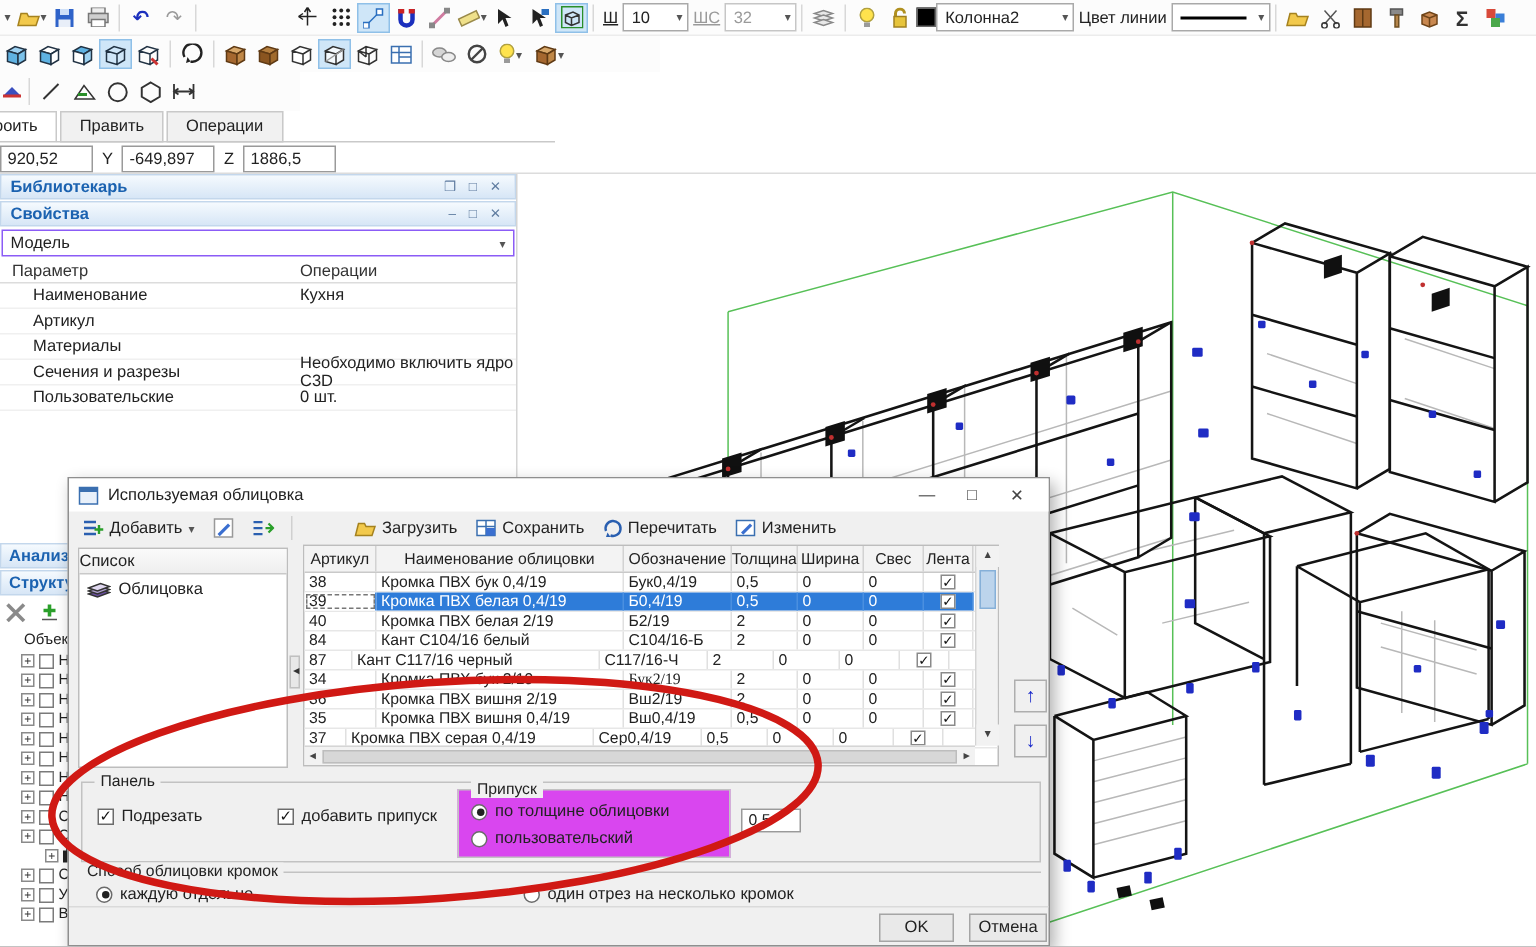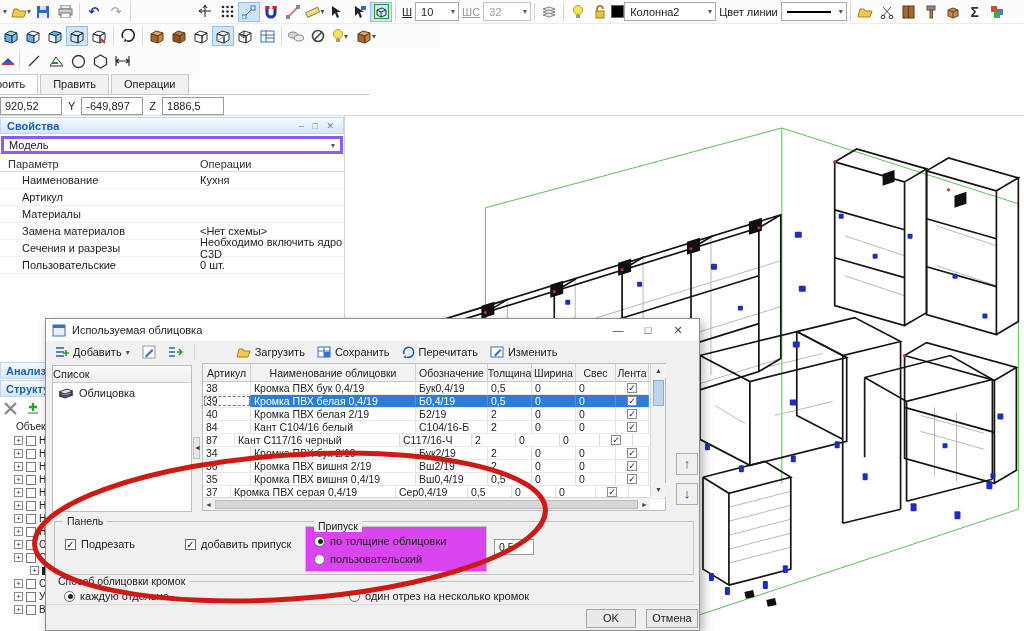--- a/index.html
+++ b/index.html
@@ -28,21 +28,21 @@
 .tab.active{background:#fff;border-bottom-color:#fff;}
 .tabline{position:absolute;top:94px;left:0;width:370px;height:1px;background:#c9c9c9;}
 
 .coordrow{position:absolute;top:96px;left:0;height:20px;display:flex;align-items:center;gap:6px;}
 .cinput{border:1px solid #9a9a9a;width:62px;height:18px;padding:1px 4px;background:#fff;font-size:11px;display:flex;align-items:center;}
 .hline{position:absolute;top:115px;left:0;width:1024px;height:1px;background:#dcdcdc;}
 
 .leftcol{position:absolute;top:116px;left:0;width:345px;height:515px;background:#fff;border-right:1px solid #d4d4d4;}
 .phead{height:17px;background:linear-gradient(#f5fafe,#d7e6f6);border:1px solid #c3d7ec;color:#1b62b0;font-weight:bold;display:flex;align-items:center;padding:0 6px;font-size:11px;}
 .phead .wbtns{margin-left:auto;color:#5f7ca0;font-size:9px;letter-spacing:3px;font-weight:normal;}
-.modelsel{margin:2px 1px;height:18px;border:3px solid #8b5cf6;background:#fff;display:flex;align-items:center;padding:0 5px;}
+.modelsel{margin:2px 1px;height:18px;border:1px solid #8b5cf6;background:#fff;display:flex;align-items:center;padding:0 5px;}
 .modelsel .car{margin-left:auto;}
 .pgridhead{display:flex;height:16px;border-bottom:1px solid #dcdcdc;color:#333;align-items:center;}
 .pgridhead span:first-child{width:200px;padding-left:8px;}
 .prow{display:flex;height:17px;align-items:center;border-bottom:1px solid #f0f0f0;}
 .prow .pn{width:200px;padding-left:22px;}
 .prow .pv{flex:1;}
 
 .sidelow{position:absolute;top:362px;left:0;width:150px;}
 .sbar{height:17px;background:linear-gradient(#f5fafe,#d7e6f6);border:1px solid #c3d7ec;color:#1b62b0;font-weight:bold;display:flex;align-items:center;padding:0 5px;font-size:11px;margin-bottom:1px;}
 .stools{display:flex;gap:4px;padding:2px 2px;}
@@ -529,20 +529,24 @@
       <rect x="610" y="396" width="6" height="8" rx="1"></rect>
         <rect x="642" y="366" width="6" height="8" rx="1"></rect>
       <rect x="364" y="458" width="5" height="8" rx="1"></rect>
         <rect x="380" y="472" width="5" height="8" rx="1"></rect>
       <rect x="418" y="466" width="5" height="8" rx="1"></rect>
         <rect x="438" y="450" width="5" height="8" rx="1"></rect>
     </g>
   </svg>
 
   <div class="leftcol">
+    <div class="phead">
+      <span>Библиотекарь</span>
+      <span class="wbtns">❒ □ ✕</span>
+    </div>
     <div class="phead" style="margin-top:1px">
       <span>Свойства</span>
       <span class="wbtns">– □ ✕</span>
     </div>
     <div class="modelsel">
       <span>Модель</span>
         <span class="car">▾</span>
     </div>
     <div class="pgridhead">
       <span>Параметр</span>
@@ -553,24 +557,20 @@
           <span class="pn">Наименование</span>
           <span class="pv">Кухня</span>
         </div>
         <div class="prow">
           <span class="pn">Артикул</span>
           <span class="pv"></span>
         </div>
         <div class="prow">
           <span class="pn">Материалы</span>
           <span class="pv"></span>
-        </div>
-        <div class="prow">
-          <span class="pn">Замена материалов</span>
-          <span class="pv">&lt;Нет схемы&gt;</span>
         </div>
         <div class="prow">
           <span class="pn">Сечения и разрезы</span>
           <span class="pv">Необходимо включить ядро C3D</span>
         </div>
         <div class="prow">
           <span class="pn">Пользовательские</span>
           <span class="pv">0 шт.</span>
         </div>
       </div>
@@ -807,21 +807,21 @@
             <span class="td" style="width: 44px;">2</span>
             <span class="td" style="width: 44px;">0</span>
             <span class="td" style="width: 40px;">0</span>
             <span class="td" style="width: 33px;">
               <span class="cbx">✓</span>
             </span>
           </div>
           <div class="drow">
             <span class="td artcell" style="width: 48px;">34</span>
             <span class="td" style="width: 165px;">Кромка ПВХ бук 2/19</span>
-            <span class="td" style="width: 72px;">Бук2/19</span>
+            <span class="td" style="width: 72px; font-family: Liberation Serif, serif;">Бук2/19</span>
             <span class="td" style="width: 44px;">2</span>
             <span class="td" style="width: 44px;">0</span>
             <span class="td" style="width: 40px;">0</span>
             <span class="td" style="width: 33px;">
               <span class="cbx">✓</span>
             </span>
           </div>
           <div class="drow">
             <span class="td artcell" style="width: 48px;">36</span>
             <span class="td" style="width: 165px;">Кромка ПВХ вишня 2/19</span>

